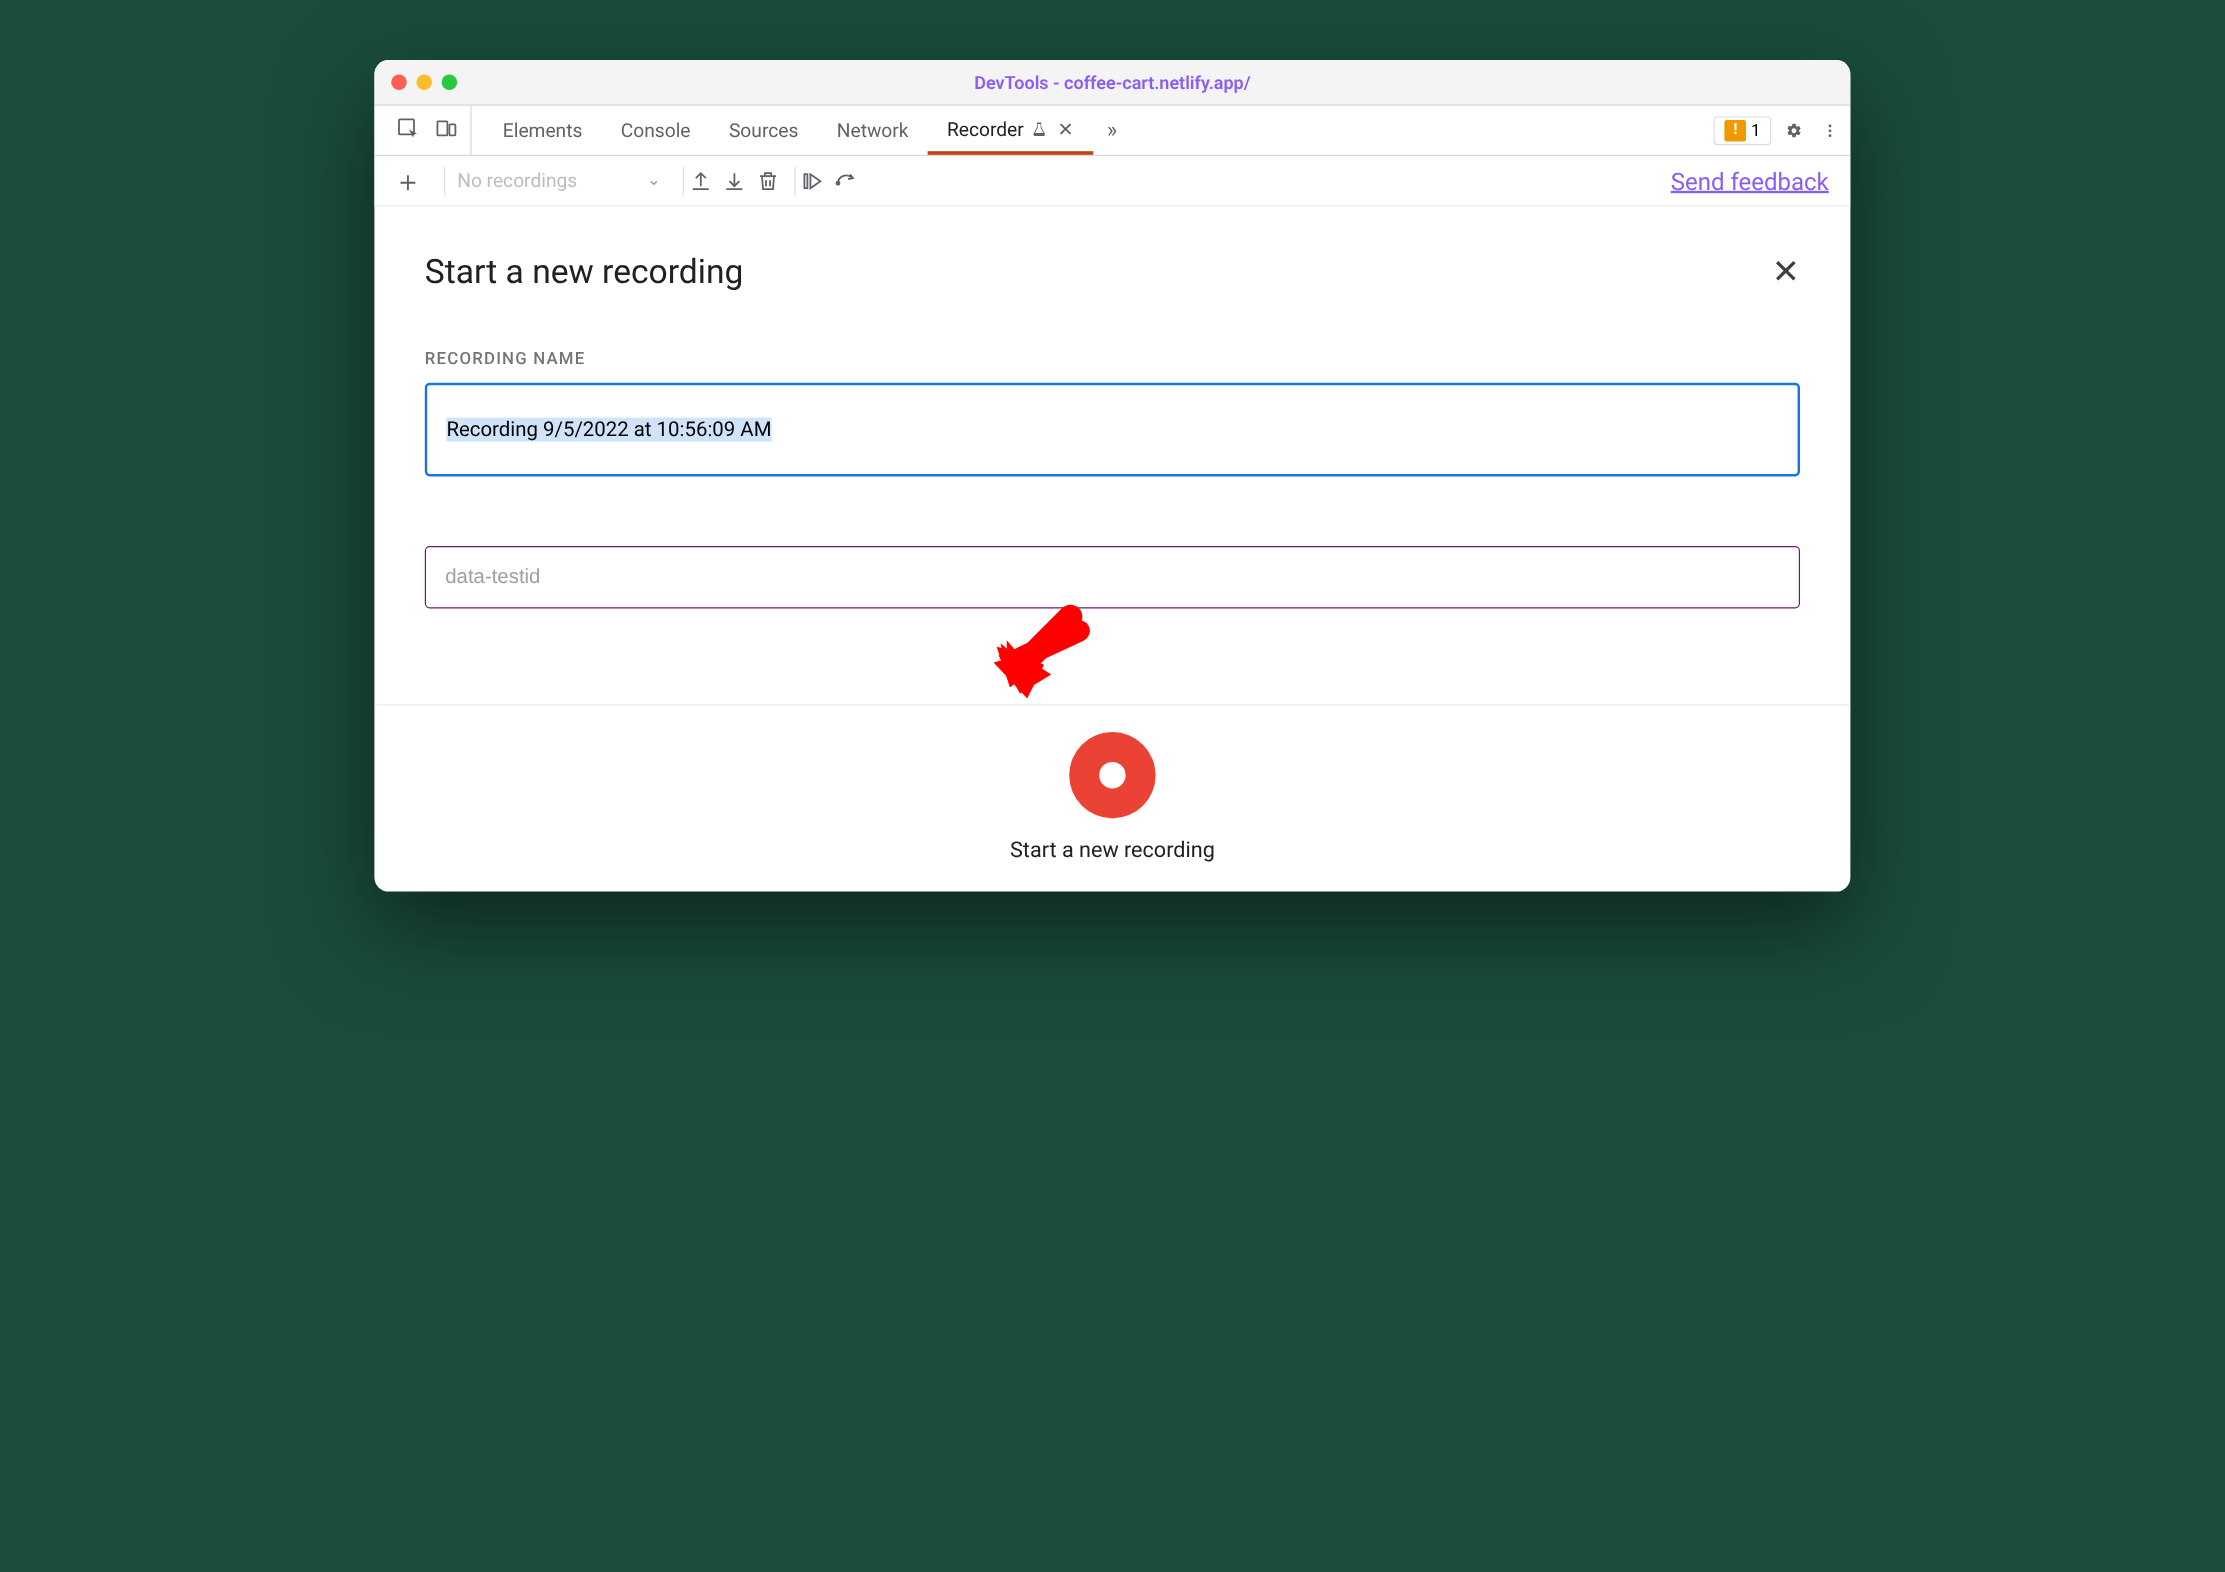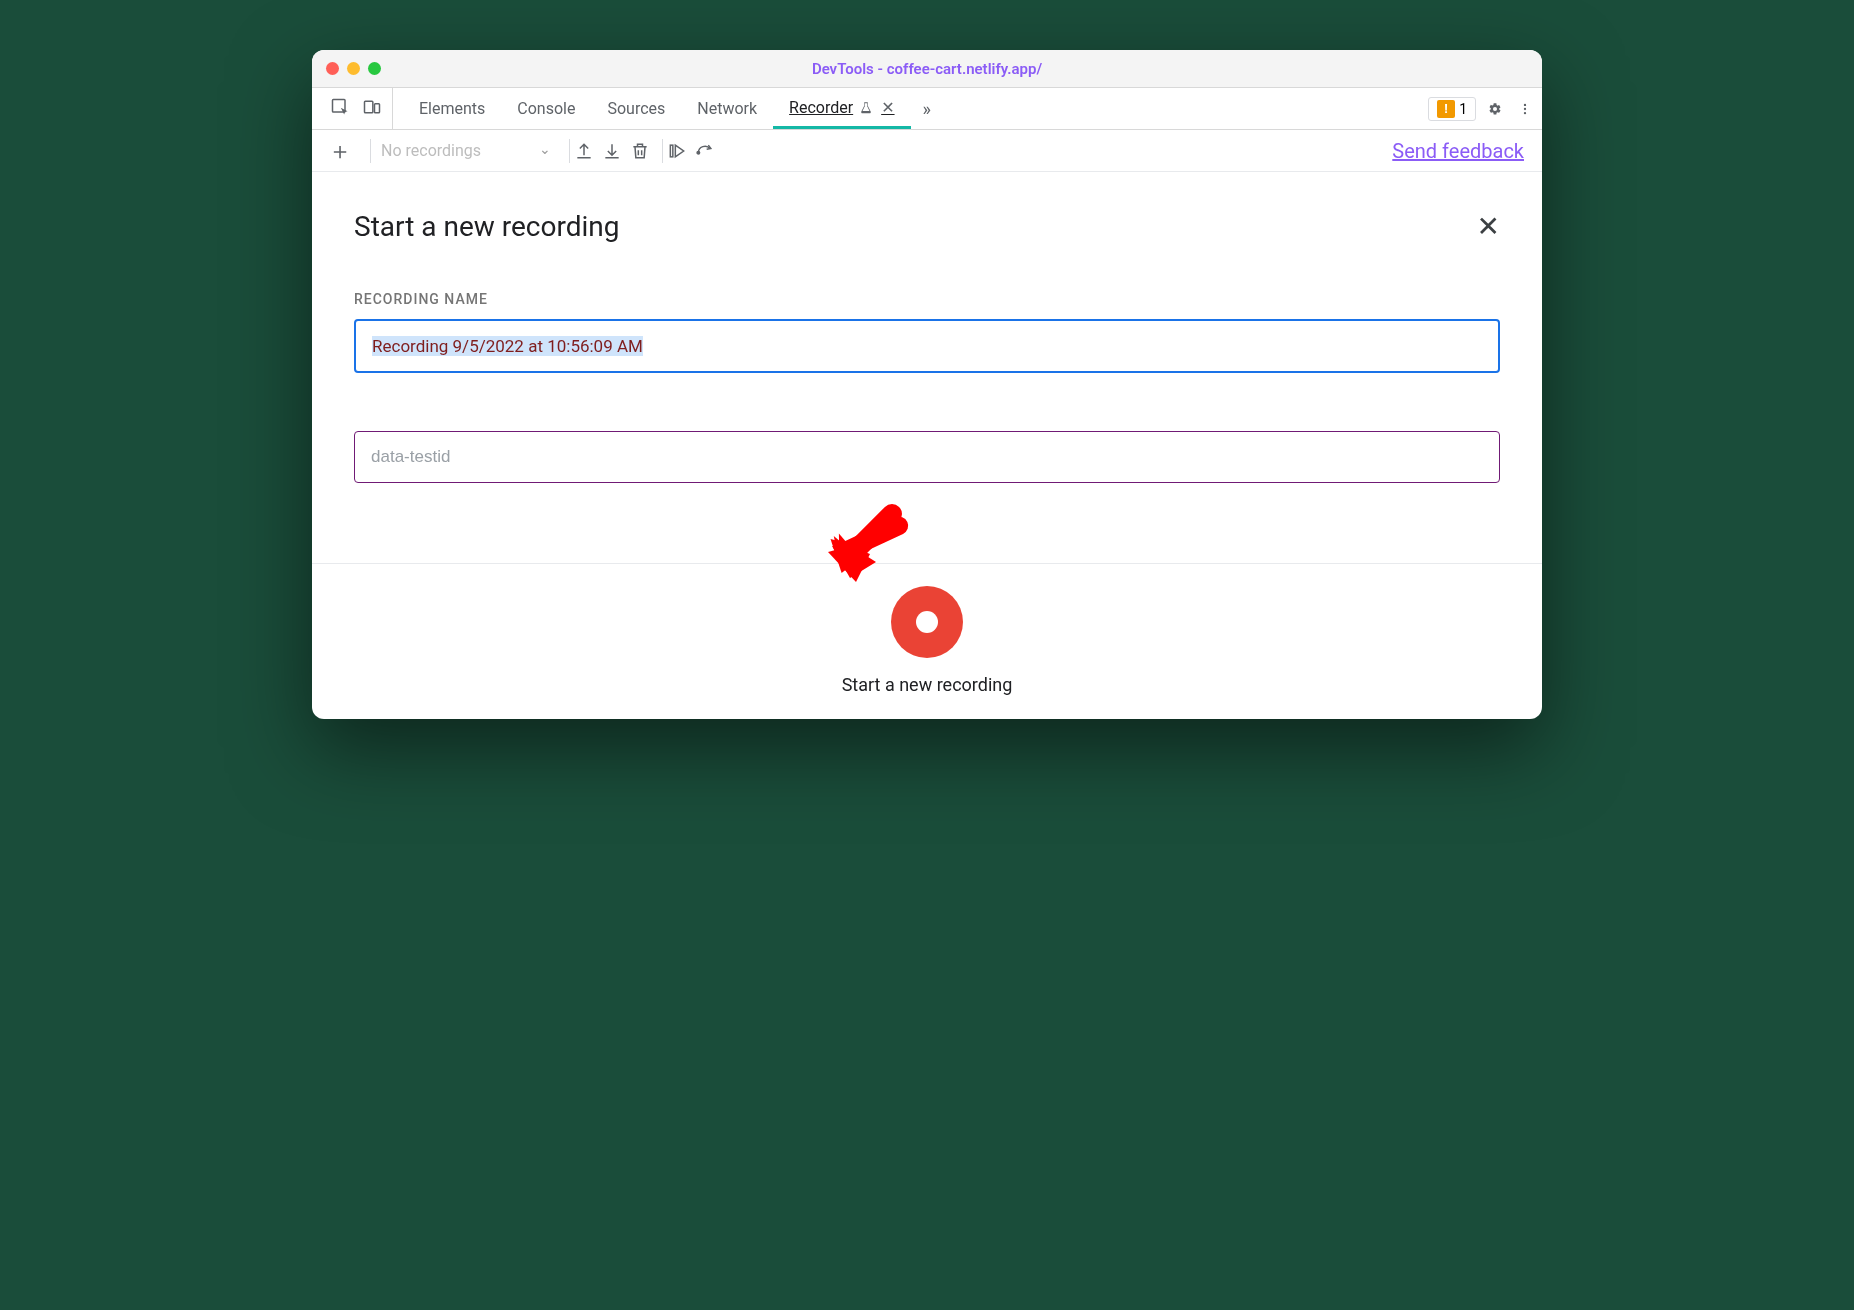--- a/index.html
+++ b/index.html
@@ -73,23 +73,22 @@
       padding: 0 16px;
       font-size: 16px;
       color: #5f6368;
       display: flex;
       align-items: center;
       cursor: pointer;
       gap: 6px;
     }
     .tab.active {
       color: #202124;
-      border-bottom: 3px solid #14b8a6;
+      border-bottom: 3px solid #c2410c;
       padding-bottom: 0;
-      text-decoration: underline;
     }
     .tab.active .tabname { font-weight: 400; color: #202124;}
     .flask-icon {
       width: 14px; height: 14px;
     }
     .close-x {
       font-size: 16px;
       color: #5f6368;
       margin-left: 2px;
     }
@@ -224,23 +223,23 @@
       align-items: center;
       justify-content: center;
       font-size: 12px;
       color: #6b6b6b;
       font-weight: 600;
     }
     .name-input {
       width: 100%;
       border: 2px solid #1a73e8;
       border-radius: 4px;
-      padding: 15px 16px;
+      padding: 27px 16px;
       font-size: 17px;
-      color: #7f1d1d;
+      color: #000000;
       outline: none;
     }
     .name-input-wrap {
       position: relative;
       margin-bottom: 58px;
     }
     .highlighted-text {
       background: #cfe4fb;
       padding: 0;
     }

